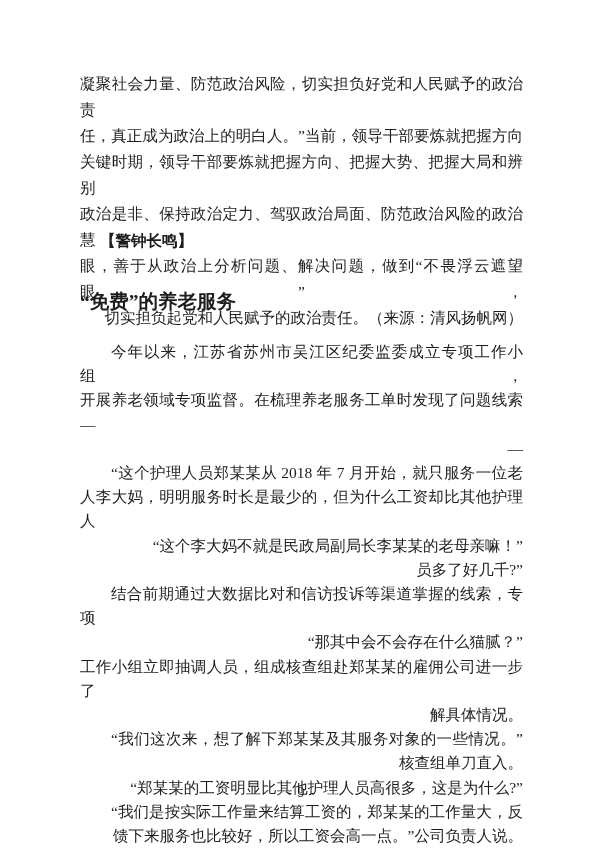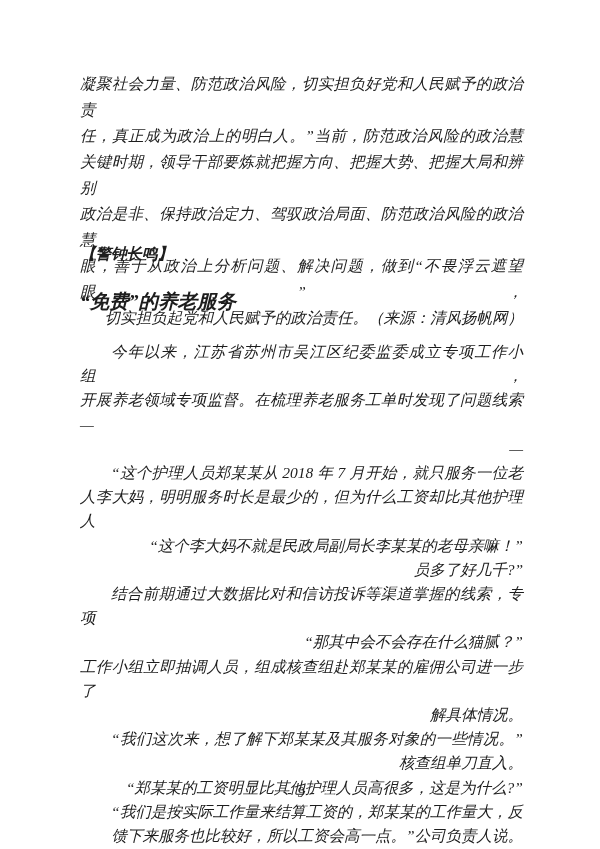--- a/index.html
+++ b/index.html
@@ -10,34 +10,34 @@
     background: #ffffff;
     overflow: hidden;
   }
   .page {
     position: relative;
     width: 600px;
     height: 849px;
     background: #ffffff;
     font-family: "Liberation Serif", "DejaVu Serif", serif;
     color: #1d1d1d;
-    font-style: italic;
   }
   .text-col {
     position: absolute;
     left: 80px;
     width: 443px;
   }
   .continuation-para { top: 71px; }
   .continuation-para .line { line-height: 26px; }
   .section-header {
-    top: 241px;
+    top: 228px;
     font-size: 15.5px;
     font-weight: bold;
     line-height: 26px;
+    margin-left: 20px;
   }
   .article-title {
     top: 287px;
     margin: 0;
     font-size: 19.5px;
     font-weight: bold;
     line-height: 30px;
   }
   .article-body { top: 340px; }
   .line {
@@ -62,21 +62,21 @@
     letter-spacing: 1px;
   }
 </style>
 </head>
 <body>
 
 <div class="page">
 
   <div class="text-col continuation-para">
       <div class="line full">凝聚社会力量、防范政治风险，切实担负好党和人民赋予的政治责</div>
-      <div class="line full">任，真正成为政治上的明白人。”当前，防范政治风险的政治慧</div>
+      <div class="line full">任，真正成为政治上的明白人。”当前，领导干部要炼就把握方向</div>
       <div class="line full">关键时期，领导干部要炼就把握方向、把握大势、把握大局和辨别</div>
       <div class="line full">政治是非、保持政治定力、驾驭政治局面、防范政治风险的政治慧</div>
       <div class="line full">眼，善于从政治上分析问题、解决问题，做到“不畏浮云遮望眼”，</div>
       <div class="line">切实担负起党和人民赋予的政治责任。（来源：清风扬帆网）</div>
     </div>
 
   <div class="text-col section-header">【警钟长鸣】</div>
 
   <h1 class="text-col article-title">“免费”的养老服务</h1>
 

